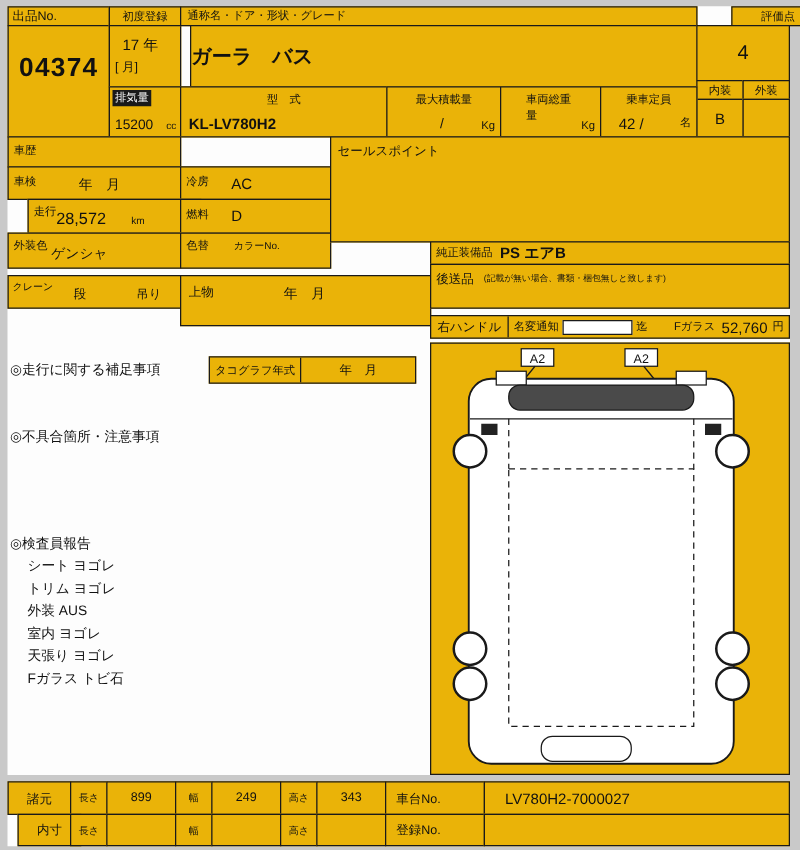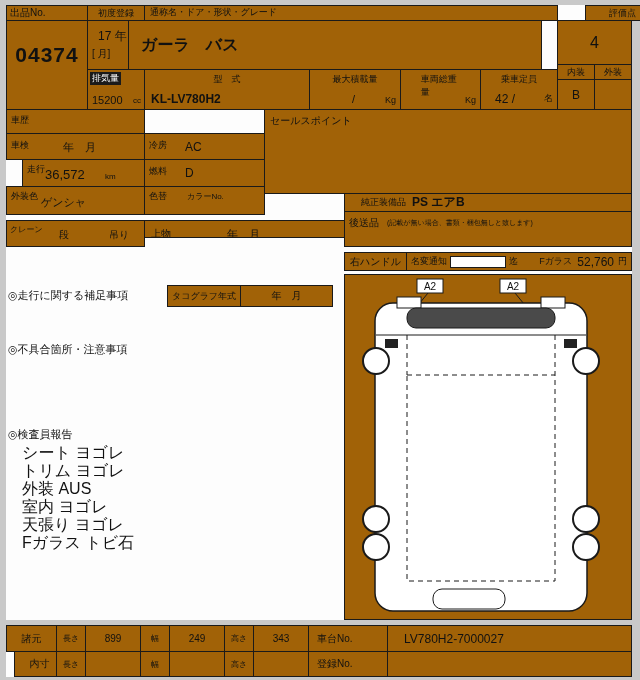--- a/index.html
+++ b/index.html
@@ -1,20 +1,20 @@
 <!DOCTYPE html>
 <html><head>
 <meta charset="utf-8">
 <style>
   * { margin:0; padding:0; box-sizing:border-box; }
   html,body { width:640px; height:680px; }
   body { background:#c9c9c9; font-family:"Liberation Sans","DejaVu Sans",sans-serif; color:#111; }
   .sheet { position:relative; width:640px; height:680px; overflow:hidden; }
   .paper { position:absolute; background:#fdfdfd; }
-  .cell { position:absolute; border:1px solid #1a1a1a; background:#a16207; overflow:hidden; }
+  .cell { position:absolute; border:1px solid #1a1a1a; background:#eab308; overflow:hidden; }
   .txt { position:absolute; white-space:nowrap; }
   .f7{font-size:7px}.f8{font-size:8px}.f9{font-size:9px}.f10{font-size:10px}
   .f11{font-size:11px}.f12{font-size:12px}.f13{font-size:13px}.f16{font-size:16px}.f21{font-size:21px}
   .b{font-weight:bold}
   .ctr{display:flex;align-items:center;justify-content:center}
   .rev{background:#1a1a1a;color:#fff;padding:0 2px}
   .abs{position:absolute}
   .hflex{display:flex;align-items:center}
   svg text{font-family:"Liberation Sans","DejaVu Sans",sans-serif;fill:#111}
 </style>
@@ -28,21 +28,21 @@
   <div class="cell f10" style="left:6px;top:5px;width:82px;height:16px;padding-left:3px">出品No.</div>
   <div class="cell f21 b" style="left:6px;top:20px;width:82px;height:90px;display:flex;justify-content:center;padding-top:22px;letter-spacing:1px">04374</div>
 
   <div class="cell f9 ctr" style="left:87px;top:5px;width:58px;height:16px">初度登録</div>
   <div class="cell" style="left:87px;top:20px;width:58px;height:50px">
     <span class="txt f12" style="left:10px;top:7px">17 年</span>
     <span class="txt f10" style="left:4px;top:26px">[ 月]</span>
   </div>
 
   <div class="cell f9" style="left:144px;top:5px;width:414px;height:16px;padding-left:5px">通称名・ドア・形状・グレード</div>
-  <div class="cell f16 b hflex" style="left:128px;top:20px;width:414px;height:50px;padding-left:12px">ガーラ　バス</div>
+  <div class="cell f16 b hflex" style="left:152px;top:20px;width:414px;height:50px;">ガーラ　バス</div>
 
   <div class="cell f9 ctr" style="left:585px;top:5px;width:75px;height:16px">評価点</div>
   <div class="cell f16 ctr" style="left:557px;top:20px;width:75px;height:45px">4</div>
   <div class="cell f9 ctr" style="left:557px;top:64px;width:38px;height:16px">内装</div>
   <div class="cell f9 ctr" style="left:594px;top:64px;width:38px;height:16px">外装</div>
   <div class="cell f12 ctr" style="left:557px;top:79px;width:38px;height:31px">B</div>
   <div class="cell f12 ctr" style="left:594px;top:79px;width:38px;height:31px"></div>
 
   <div class="cell" style="left:87px;top:69px;width:58px;height:41px">
     <span class="abs rev f9" style="left:2px;top:2px">排気量</span>
@@ -74,50 +74,50 @@
   <div class="cell" style="left:6px;top:133px;width:139px;height:27px">
     <span class="abs f9" style="left:4px;top:5px">車検</span>
     <span class="abs f11" style="left:56px;top:6px">年　月</span>
   </div>
   <div class="cell" style="left:144px;top:133px;width:121px;height:27px">
     <span class="abs f9" style="left:4px;top:5px">冷房</span>
     <span class="abs f12" style="left:40px;top:6px">AC</span>
   </div>
   <div class="cell" style="left:22px;top:159px;width:139px;height:28px">
     <span class="abs f9" style="left:4px;top:3px">走行</span>
-    <span class="abs f13" style="left:22px;bottom:4px">36,572</span>
+    <span class="abs f13" style="left:22px;bottom:4px">28,572</span>
     <span class="abs f8" style="left:82px;bottom:5px">km</span>
   </div>
   <div class="cell" style="left:144px;top:159px;width:121px;height:28px">
     <span class="abs f9" style="left:4px;top:5px">燃料</span>
     <span class="abs f12" style="left:40px;top:6px">D</span>
   </div>
   <div class="cell" style="left:6px;top:186px;width:139px;height:29px">
     <span class="abs f9" style="left:4px;top:3px">外装色</span>
     <span class="abs f11" style="left:34px;bottom:4px">ゲンシャ</span>
   </div>
   <div class="cell" style="left:144px;top:186px;width:121px;height:29px">
     <span class="abs f9" style="left:4px;top:3px">色替</span>
     <span class="abs f8" style="left:42px;top:4px">カラーNo.</span>
   </div>
   <div class="cell" style="left:6px;top:220px;width:139px;height:27px">
     <span class="abs f8" style="left:3px;top:3px">クレーン</span>
     <span class="abs f10" style="left:52px;bottom:4px">段</span>
     <span class="abs f10" style="left:102px;bottom:4px">吊り</span>
   </div>
-  <div class="cell" style="left:144px;top:220px;width:201px;height:18px">
+  <div class="cell" style="left:144px;top:220px;width:201px;height:41px">
     <span class="abs f10" style="left:6px;top:6px">上物</span>
     <span class="abs f11" style="left:82px;top:6px">年　月</span>
   </div>
 
   <div class="cell" style="left:264px;top:109px;width:368px;height:85px">
     <span class="abs f10" style="left:5px;top:4px">セールスポイント</span>
   </div>
   <div class="cell hflex" style="left:344px;top:193px;width:288px;height:19px">
-    <span class="f9" style="margin-left:16px">純正装備品</span>
+    <span class="f9" style="margin-left:4px">純正装備品</span>
     <span class="f12 b" style="margin-left:6px">PS エアB</span>
   </div>
   <div class="cell" style="left:344px;top:211px;width:288px;height:36px">
     <span class="abs f10" style="left:4px;top:4px">後送品</span>
     <span class="abs f7" style="left:42px;top:6px">(記載が無い場合、書類・梱包無しと致します)</span>
   </div>
 
   <div class="cell hflex" style="left:344px;top:252px;width:288px;height:19px">
     <span class="f10" style="border-right:1px solid #1a1a1a;height:100%;display:flex;align-items:center;padding:0 5px">右ハンドル</span>
     <span class="f9" style="margin-left:4px">名変通知</span>
@@ -128,21 +128,21 @@
     <span class="f9" style="margin:0 4px">円</span>
   </div>
 
   <div class="txt f11" style="left:8px;top:288px">◎走行に関する補足事項</div>
   <div class="cell" style="left:167px;top:285px;width:166px;height:22px;display:flex">
     <span class="f9" style="border-right:1px solid #1a1a1a;display:flex;align-items:center;padding:0 4px">タコグラフ年式</span>
     <span class="f10" style="flex:1;display:flex;align-items:center;justify-content:center">年　月</span>
   </div>
   <div class="txt f11" style="left:8px;top:342px">◎不具合箇所・注意事項</div>
   <div class="txt f11" style="left:8px;top:427px">◎検査員報告</div>
-  <div class="txt" style="left:22px;top:444px;font-size:16px;line-height:18px">
+  <div class="txt" style="left:22px;top:444px;font-size:11px;line-height:18px">
     <div>シート ヨゴレ</div>
     <div>トリム ヨゴレ</div>
     <div>外装 AUS</div>
     <div>室内 ヨゴレ</div>
     <div>天張り ヨゴレ</div>
     <div>Fガラス トビ石</div>
   </div>
 
   <div class="cell" style="left:344px;top:274px;width:288px;height:346px">
     <svg width="286" height="344" viewBox="0 0 286 344">

